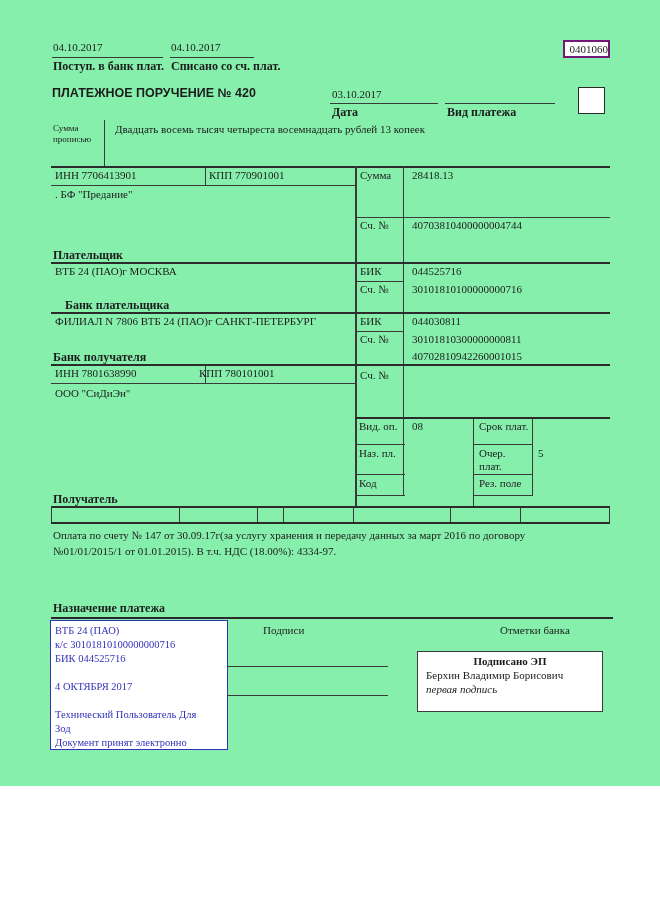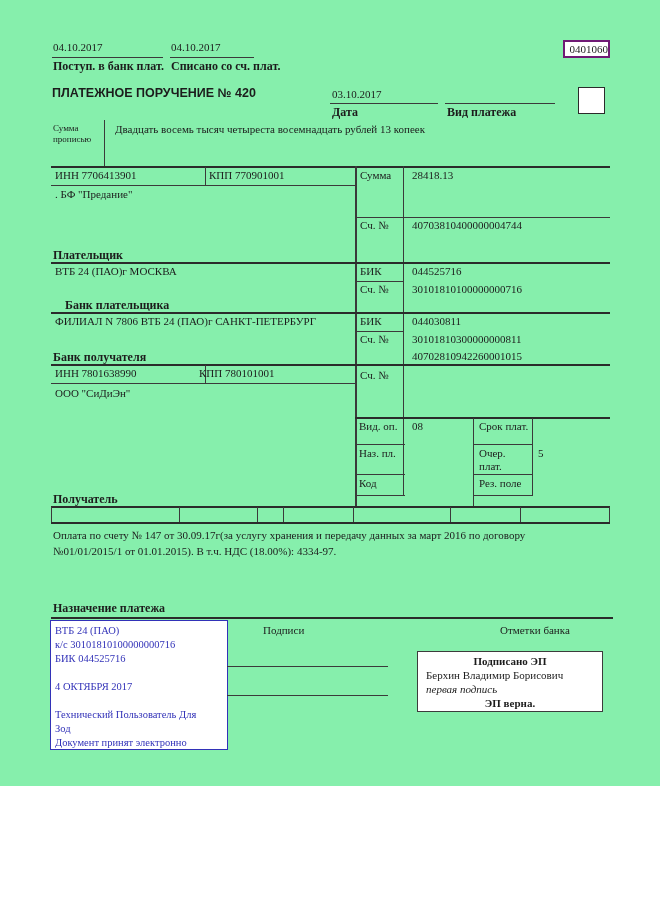--- a/index.html
+++ b/index.html
@@ -143,16 +143,15 @@
   <div class="t" style="left:263px;top:624px;">Подписи</div>
   <div class="t" style="left:452px;top:624px;margin-left:48px;">Отметки банка</div>
 
   <div class="hl" style="left:227px;top:666px;width:161px;"></div>
   <div class="hl" style="left:227px;top:695px;width:161px;"></div>
 
   <div class="box stamp" style="left:417px;top:651px;width:186px;height:61px;">
     <div class="c">Подписано ЭП</div>
     <div class="n">Берхин Владимир Борисович</div>
     <div class="i">первая подпись</div>
-    <div class="c">ЭП верна.</div>
   </div>
 
 </div>
 
 </body></html>

